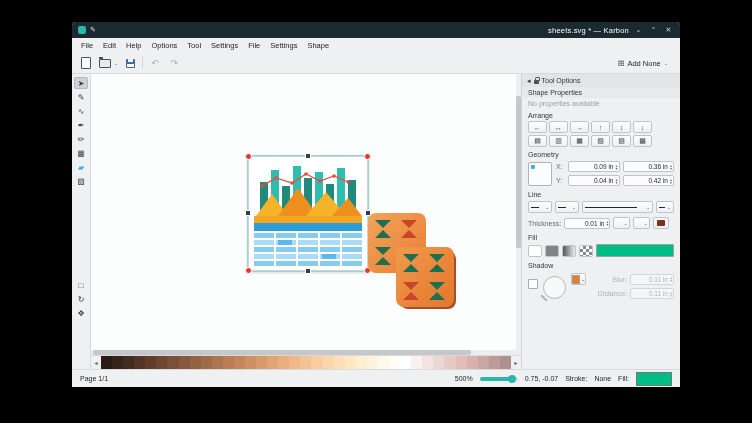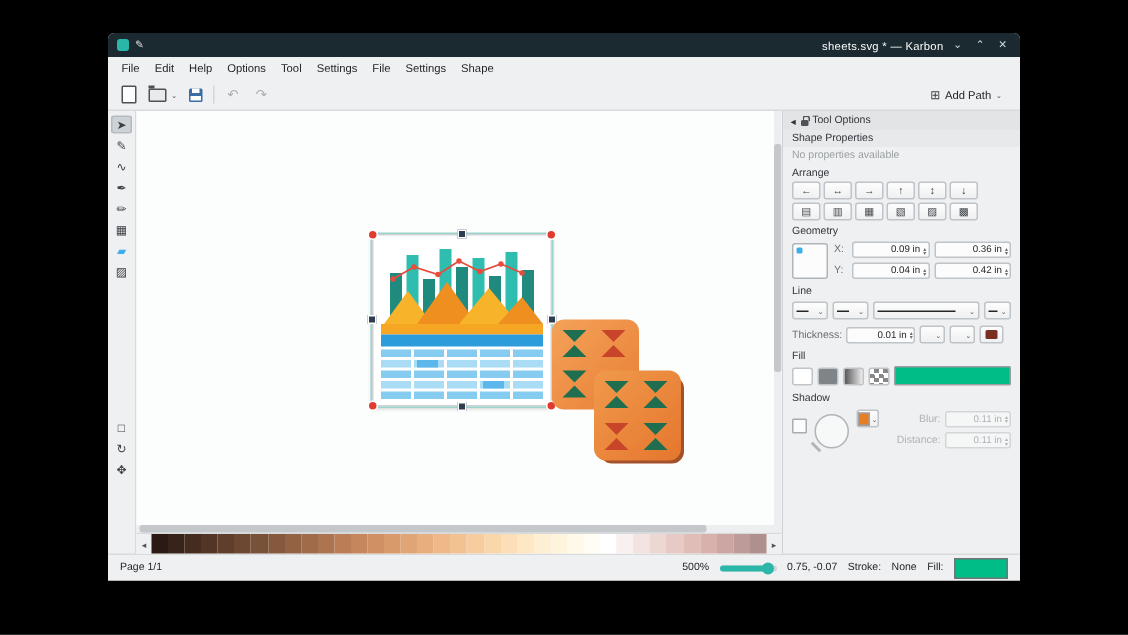--- a/index.html
+++ b/index.html
@@ -160,21 +160,21 @@
         </div>
       <span class="mini-caret">⌄</span>
       <div class="ticon">
           <div class="icon-save"></div>
         </div>
       <div class="tsep"></div>
       <div class="ticon disabled">↶</div>
       <div class="ticon disabled">↷</div>
       <div class="addshape">
         <span class="grid">⊞</span>
-        <span>Add Path</span>
+        <span>Add None</span>
         <span class="caret">⌄</span>
       </div>
     </div>
 
     <div class="main">
 
       <div class="toolbox">
         <div style="display:flex;flex-direction:column;gap:2px;align-items:center;">
             <div class="tbtn active">➤</div>
             <div class="tbtn">✎</div>

